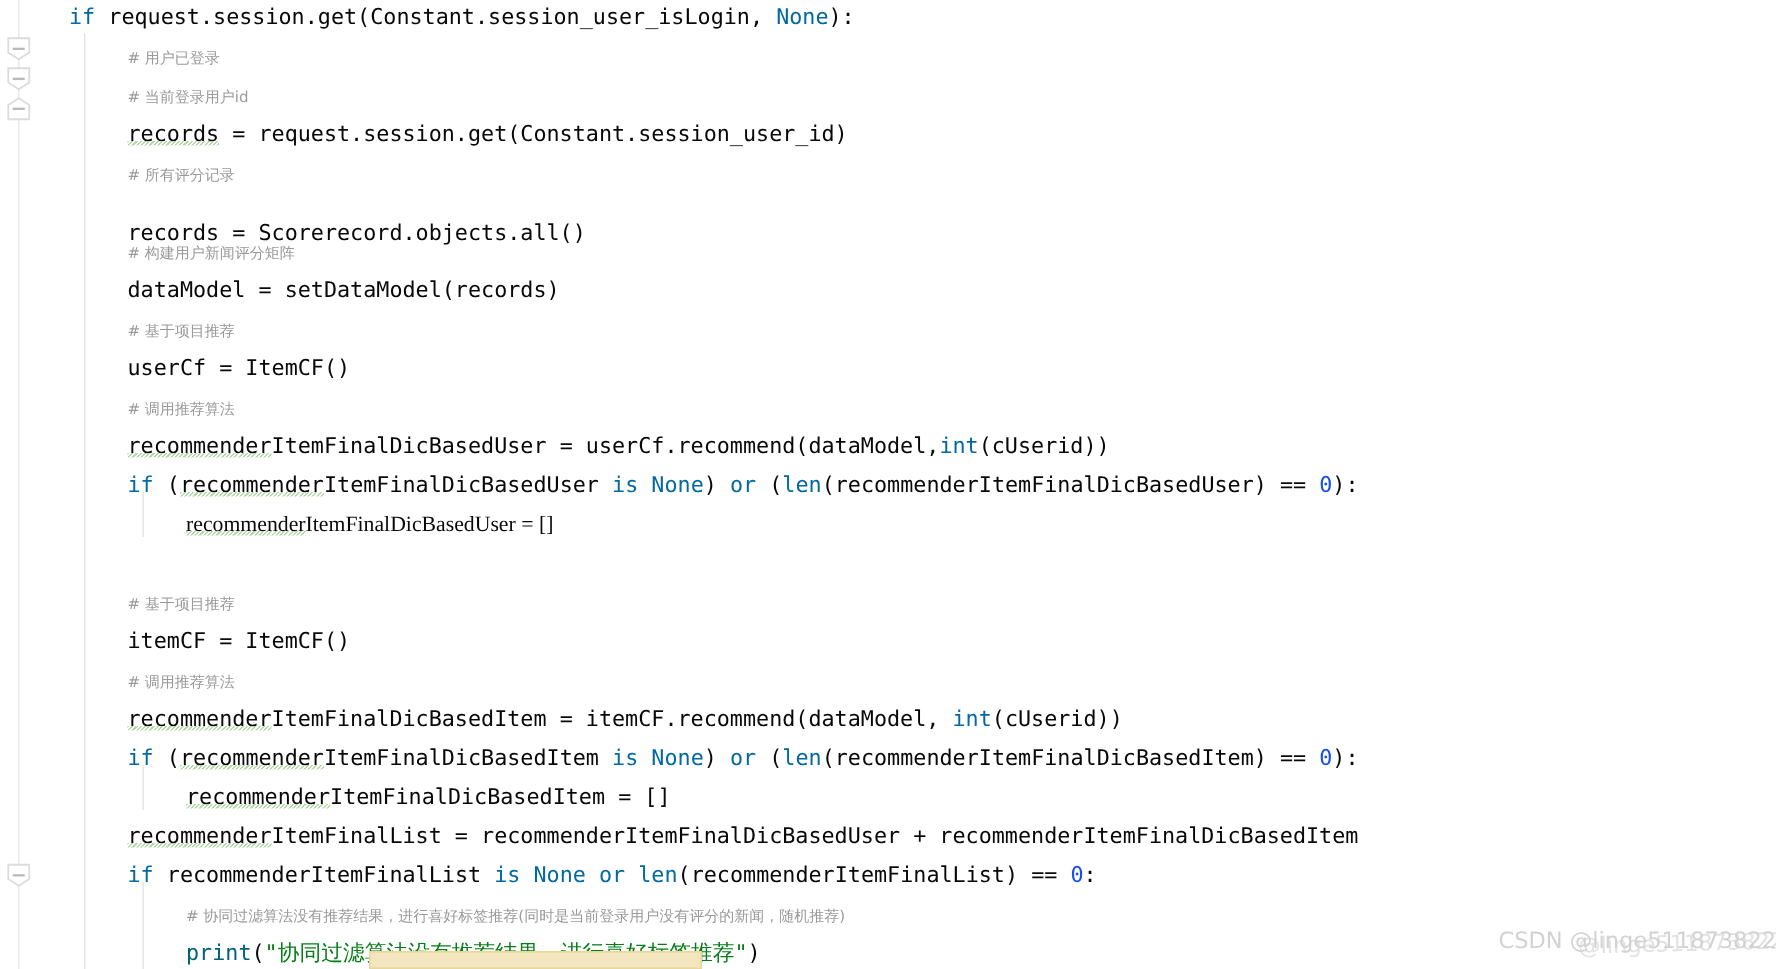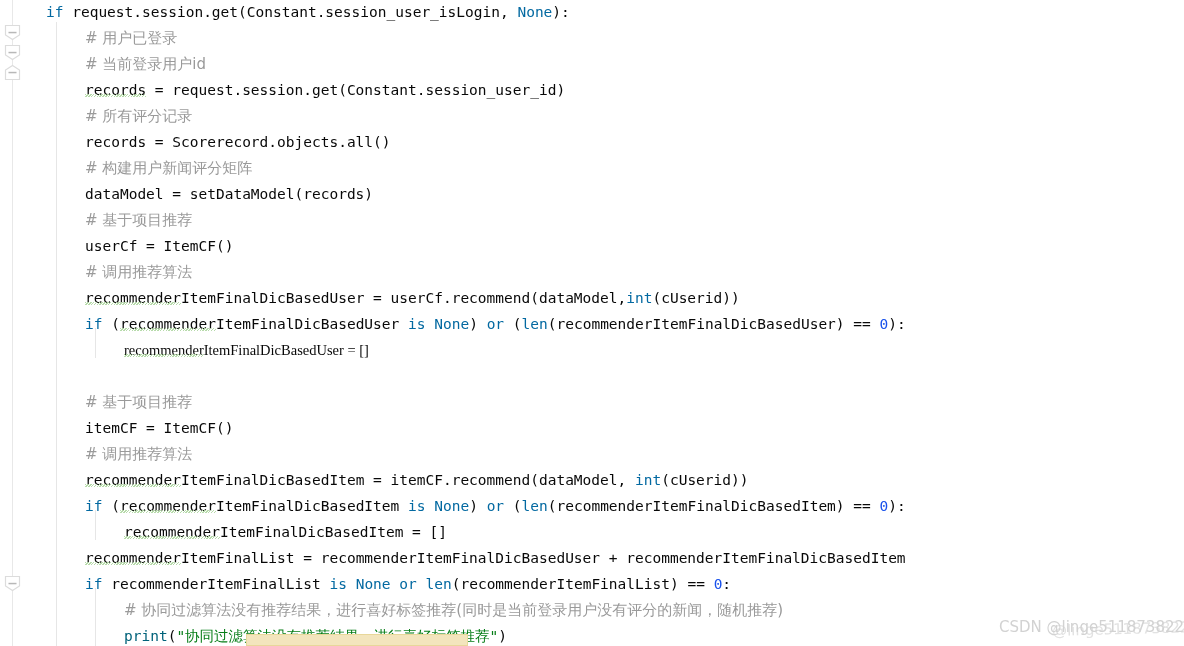--- a/index.html
+++ b/index.html
@@ -75,21 +75,21 @@
     font-size: 14.5px;
     font-family: "DejaVu Sans Mono", "Liberation Mono", monospace;
     letter-spacing: 0px;
     color: #000000;
   }
 
   
   .kw      { color: #0369a1; }
   .num     { color: #1750eb; }
   .str     { color: #067d17; }
-  .cmt     { color: #9a9a9a; font-family: "DejaVu Sans", "Liberation Sans", sans-serif; font-size: 15px; }
+  .cmt     { color: #9a9a9a; font-family: "DejaVu Sans", "Liberation Sans", sans-serif; font-size: 10px; }
   .fn      { color: #00627a; margin-top: 41px; }
   .plain   { color: #080808; }
 
   
   .sq {
     position: relative;
     text-decoration: none;
   }
   .sq::after {
     content: "";
@@ -170,21 +170,21 @@
         <div class="indent-guide" style="left: 49px; top: 328px; height: 30px;"></div>
         <div class="indent-guide" style="left: 49px; top: 510px; height: 30px;"></div>
         <div class="indent-guide" style="left: 49px; top: 588px; height: 58px;"></div>
       </div>
     <div id="code-lines">
         <div class="code-line" style="top: 0px; left: 0px;"><span class="kw">if</span><span class="plain"> request.session.get(Constant.session_user_isLogin, </span><span class="kw">None</span><span class="plain">):</span></div>
         <div class="code-line" style="top: 26px; left: 39px;"><span class="cmt"># 用户已登录</span></div>
         <div class="code-line" style="top: 52px; left: 39px;"><span class="cmt"># 当前登录用户id</span></div>
         <div class="code-line" style="top: 78px; left: 39px;"><span class="plain sq">records</span><span class="plain"> = request.session.get(Constant.session_user_id)</span></div>
         <div class="code-line" style="top: 104px; left: 39px;"><span class="cmt"># 所有评分记录</span></div>
-        <div class="code-line" style="top: 130px; left: 39px; text-align: center;"><span class="plain">records = Scorerecord.objects.all()</span></div>
+        <div class="code-line" style="top: 144px; left: 39px; text-align: center;"><span class="plain">records = Scorerecord.objects.all()</span></div>
         <div class="code-line" style="top: 156px; left: 39px;"><span class="cmt"># 构建用户新闻评分矩阵</span></div>
         <div class="code-line" style="top: 182px; left: 39px;"><span class="plain">dataModel = setDataModel(records)</span></div>
         <div class="code-line" style="top: 208px; left: 39px;"><span class="cmt"># 基于项目推荐</span></div>
         <div class="code-line" style="top: 234px; left: 39px;"><span class="plain">userCf = ItemCF()</span></div>
         <div class="code-line" style="top: 260px; left: 39px;"><span class="cmt"># 调用推荐算法</span></div>
         <div class="code-line" style="top: 286px; left: 39px;"><span class="plain sq">recommender</span><span class="plain">ItemFinalDicBasedUser = userCf.recommend(dataModel,</span><span class="kw">int</span><span class="plain">(cUserid))</span></div>
         <div class="code-line" style="top: 312px; left: 39px;"><span class="kw">if</span><span class="plain"> (</span><span class="plain sq">recommender</span><span class="plain">ItemFinalDicBasedUser </span><span class="kw">is</span><span class="plain"> </span><span class="kw">None</span><span class="plain">) </span><span class="kw">or</span><span class="plain"> (</span><span class="kw">len</span><span class="plain">(recommenderItemFinalDicBasedUser) == </span><span class="num">0</span><span class="plain">):</span></div>
         <div class="code-line" style="top: 338px; left: 78px; font-family: Liberation Serif, serif;"><span class="plain sq">recommender</span><span class="plain">ItemFinalDicBasedUser = []</span></div>
         <div class="code-line" style="top: 364px; left: 39px;"></div>
         <div class="code-line" style="top: 390px; left: 39px;"><span class="cmt"># 基于项目推荐</span></div>

